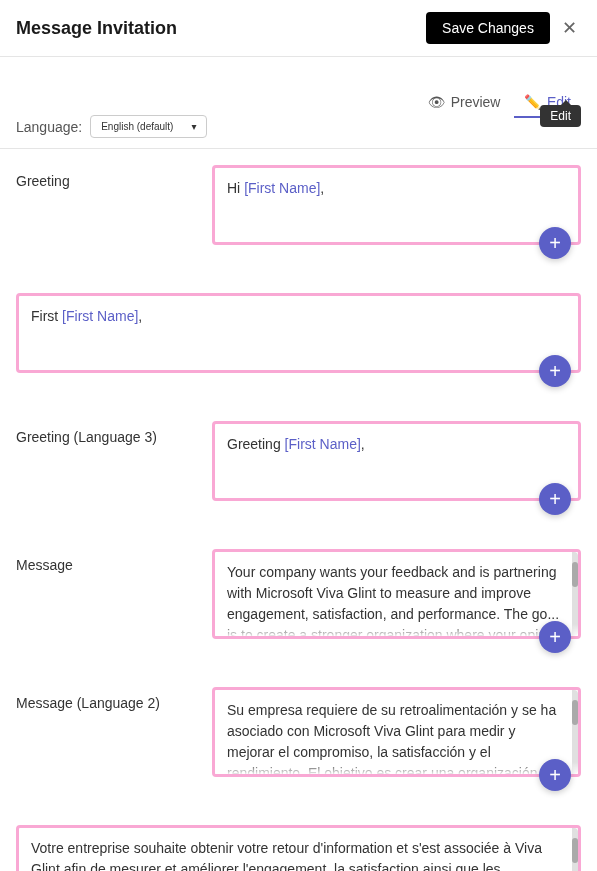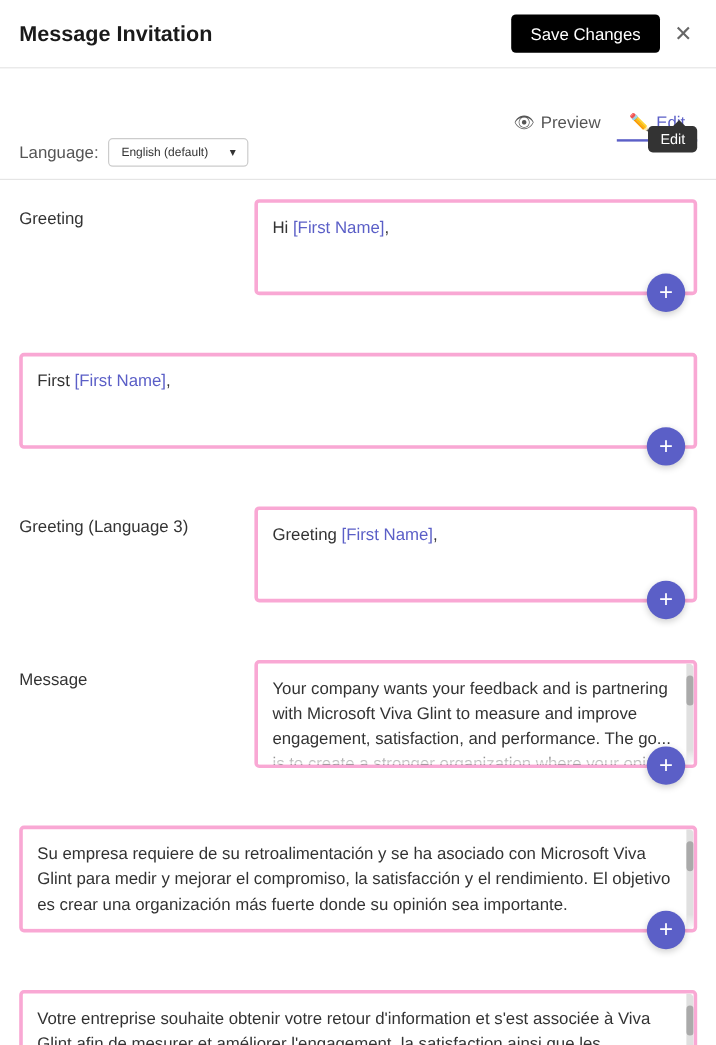--- a/index.html
+++ b/index.html
@@ -318,20 +318,21 @@
         <div class="scrollbar-indicator">
           <div class="scrollbar-thumb"></div>
         </div>
         <div class="fade-bottom"></div>
       </div>
       <button class="plus-btn">+</button>
     </div>
   </div>
 
   <div class="field-row" style="margin-top:16px;">
+    <div class="field-label">Message (Language 2)</div>
     <div class="field-input-wrapper">
       <div class="text-area-box scrollable" style="position:relative; max-height:90px; overflow:hidden;">
         <div class="text-content">Su empresa requiere de su retroalimentación y se ha asociado con Microsoft Viva Glint para medir y mejorar el compromiso, la satisfacción y el rendimiento. El objetivo es crear una organización más fuerte donde su opinión sea importante.</div>
         <div class="scrollbar-indicator">
           <div class="scrollbar-thumb"></div>
         </div>
         <div class="fade-bottom"></div>
       </div>
       <button class="plus-btn">+</button>
     </div>

